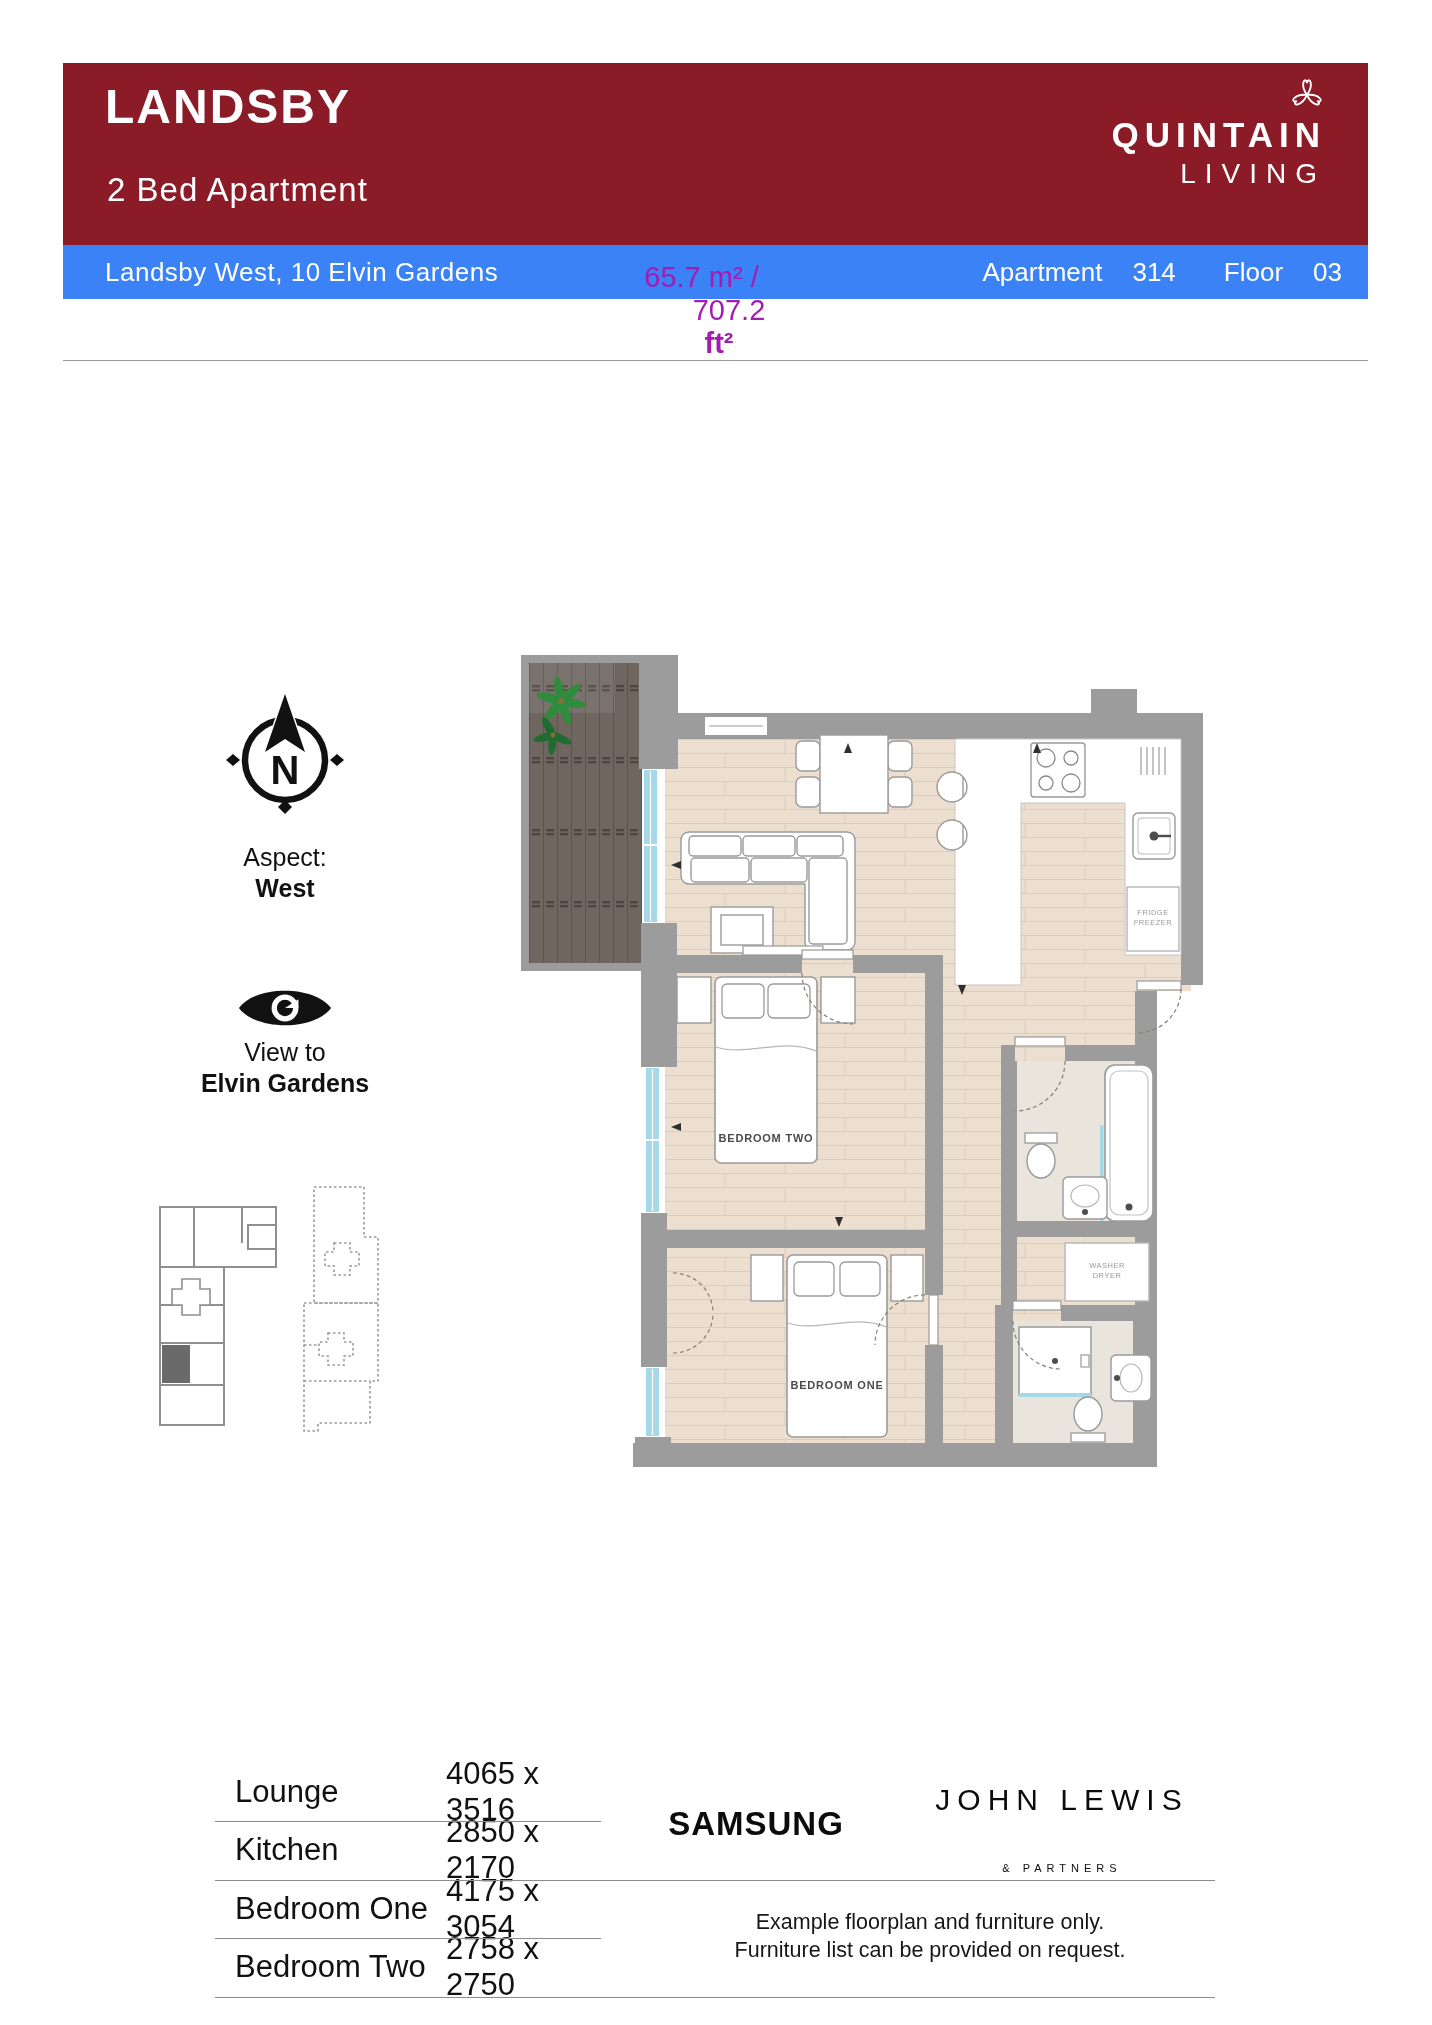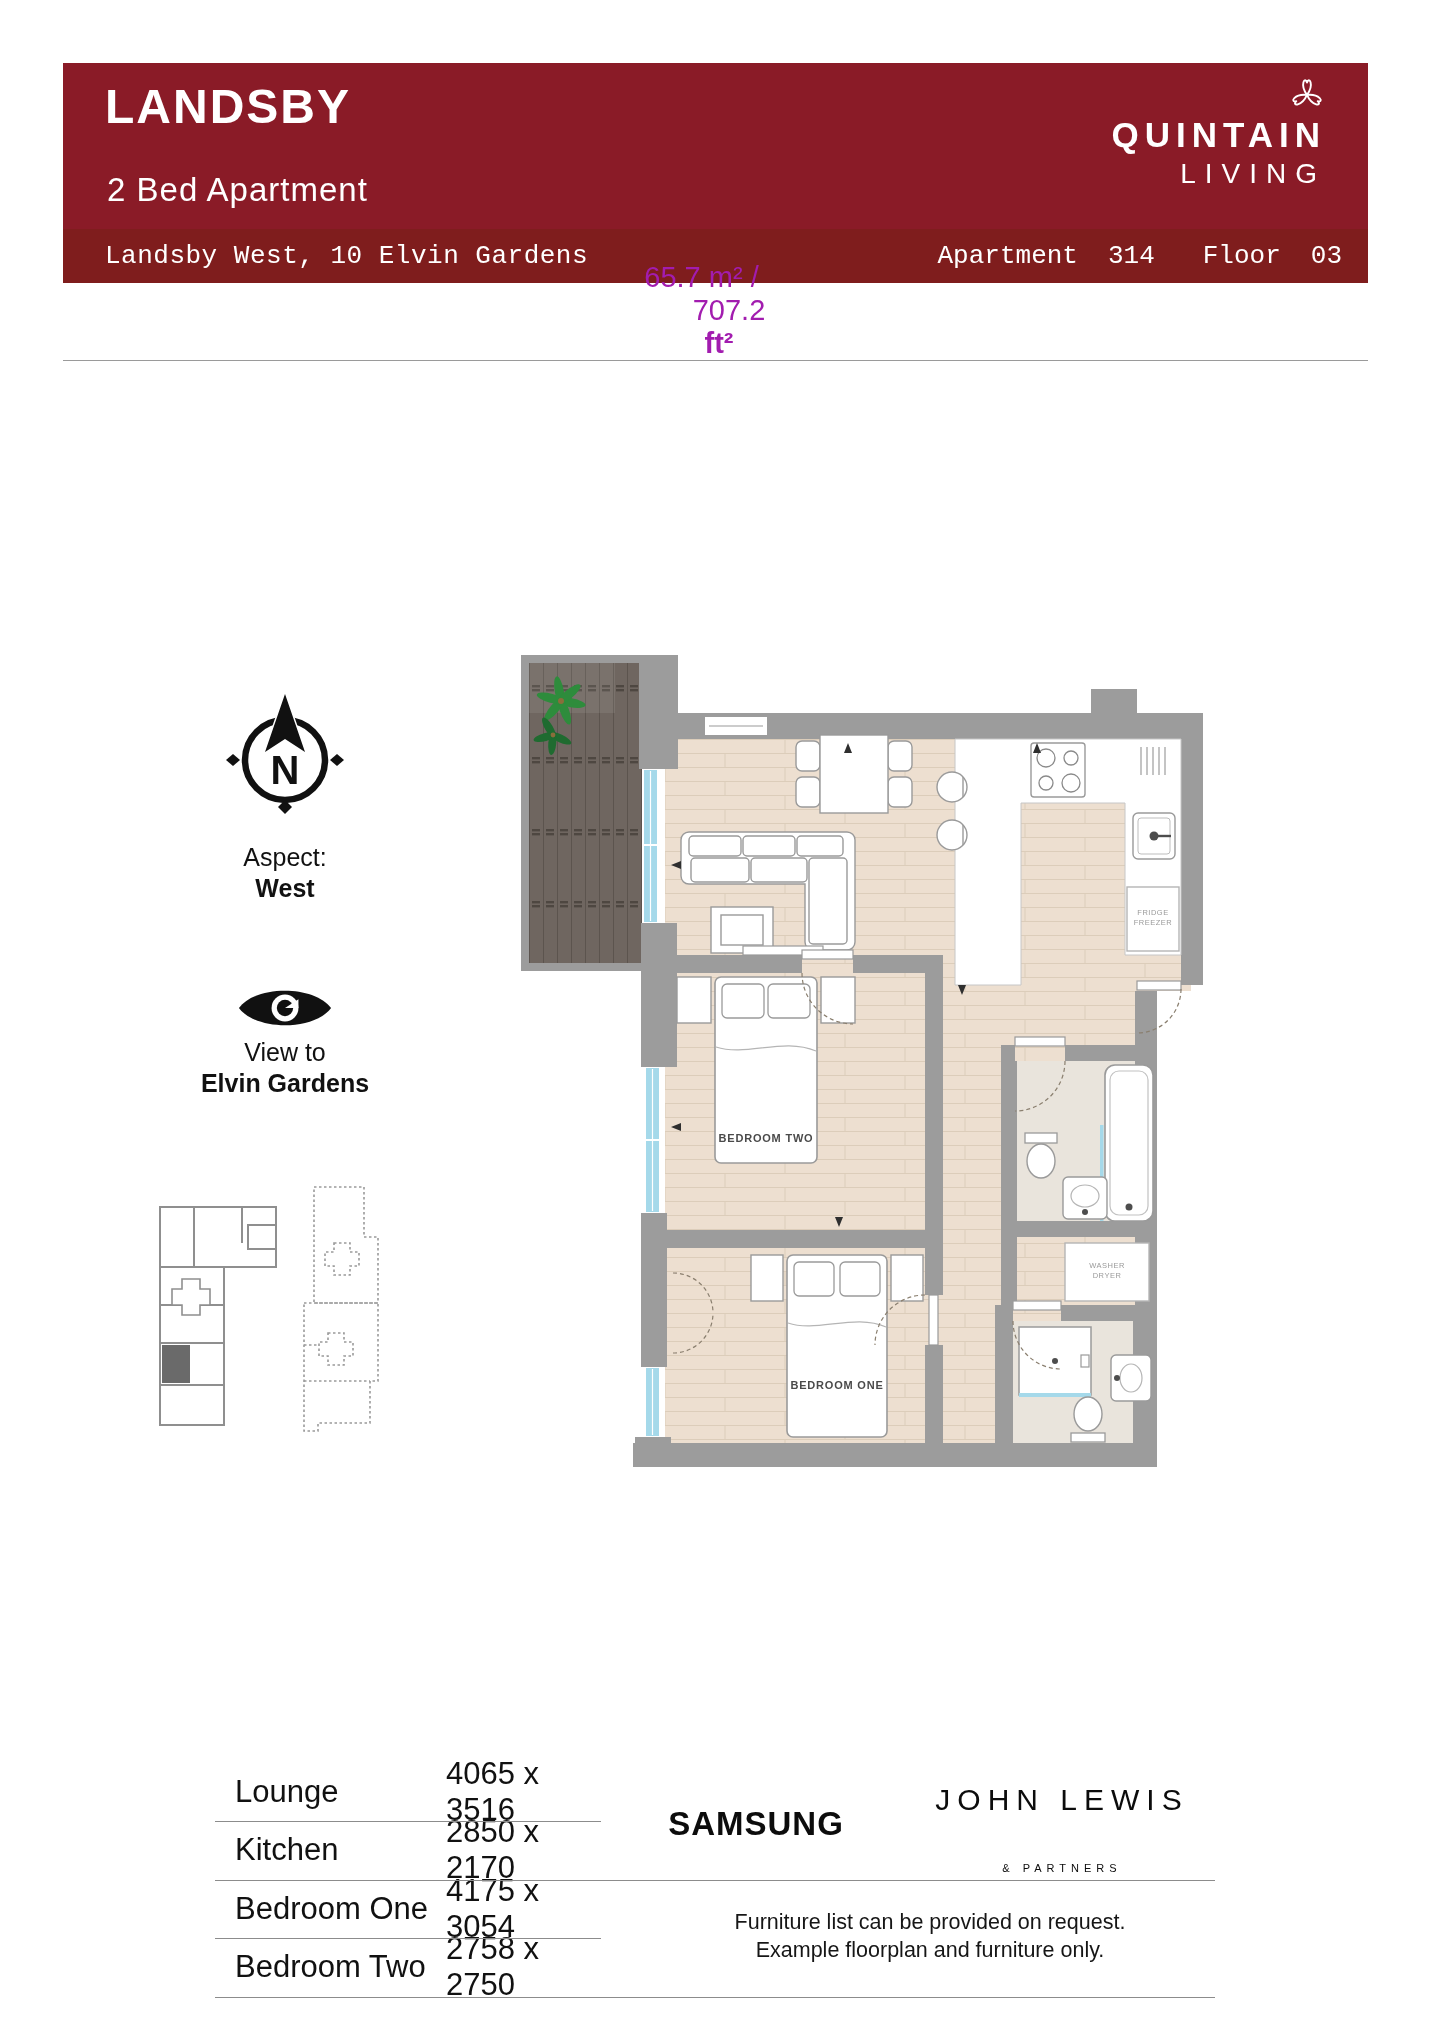--- a/index.html
+++ b/index.html
@@ -10,22 +10,22 @@
   .abs{position:absolute;}
   
   .banner{left:63px;top:63px;width:1305px;height:182px;background:#8A1B27;}
   .banner-title{left:42px;top:16px;font-size:48px;font-weight:700;color:#fff;letter-spacing:2px;}
   .banner-sub{left:44px;top:108px;font-size:33px;font-weight:400;color:#fff;letter-spacing:1px;}
   .brand{right:42px;top:12px;text-align:right;color:#fff;}
   .brand-icon{display:flex;justify-content:flex-end;margin-bottom:2px;}
   .brand-l1{font-size:35px;font-weight:700;letter-spacing:6px;}
   .brand-l2{font-size:28px;font-weight:400;letter-spacing:9px;margin-top:3px;}
   
-  .addrbar{left:63px;top:229px;width:1305px;height:54px;background:#7f1d1d;color:#fff;
-    display:flex;align-items:center;justify-content:space-between;box-sizing:border-box;padding:0 26px 0 42px;font-family:Liberation Mono, monospace;}
+  .addrbar{left:63px;top:245px;width:1305px;height:54px;background:#3b82f6;color:#fff;
+    display:flex;align-items:center;justify-content:space-between;box-sizing:border-box;padding:0 26px 0 42px;}
   .addr-left{font-size:26px;letter-spacing:0.5px;}
   .addr-right{display:flex;align-items:center;font-size:26px;}
   .addr-right .gap30{margin-left:30px;} .addr-right .gap48{margin-left:48px;}
   
   .arearow{left:63px;top:299px;width:1305px;height:62px;border-bottom:1px solid #9a9a9a;
     display:flex;align-items:center;justify-content:flex-end;box-sizing:border-box;padding-right:28px;font-size:29px;color:#a21caf;flex-direction:column;}
   .arearow .g55{margin-left:55px;} .arearow .g35{margin-left:35px;font-weight:bold;}
   
   .smalllabel{font-size:25px;color:#111;text-align:center;}
   .smallbold{font-size:25px;font-weight:700;text-align:center;color:#111;}
@@ -402,18 +402,18 @@
     <div class="divider" style="left:0;top:123px;width:386px;"></div>
     <div class="divider" style="left:0;top:182px;width:1000px;"></div>
     <div class="divider" style="left:0;top:240px;width:386px;"></div>
     <div class="divider" style="left:0;top:299px;width:1000px;"></div>
 
     <div class="samsung">SAMSUNG</div>
     <div class="jl1">JOHN LEWIS</div>
     <div class="jl2">&amp; PARTNERS</div>
 
     <div class="disclaimer">
+      <div>Example floorplan and furniture only.</div>
       <div>Furniture list can be provided on request.</div>
-      <div>Example floorplan and furniture only.</div>
     </div>
   </div>
 
 </div>
 
 </body></html>

